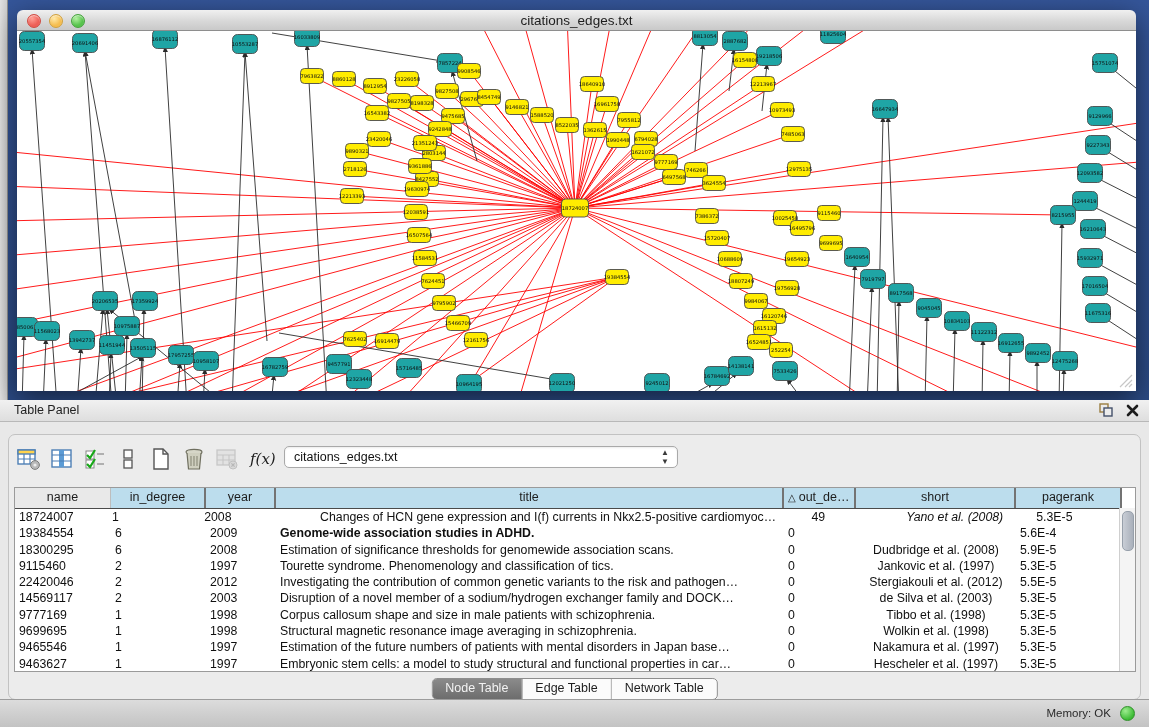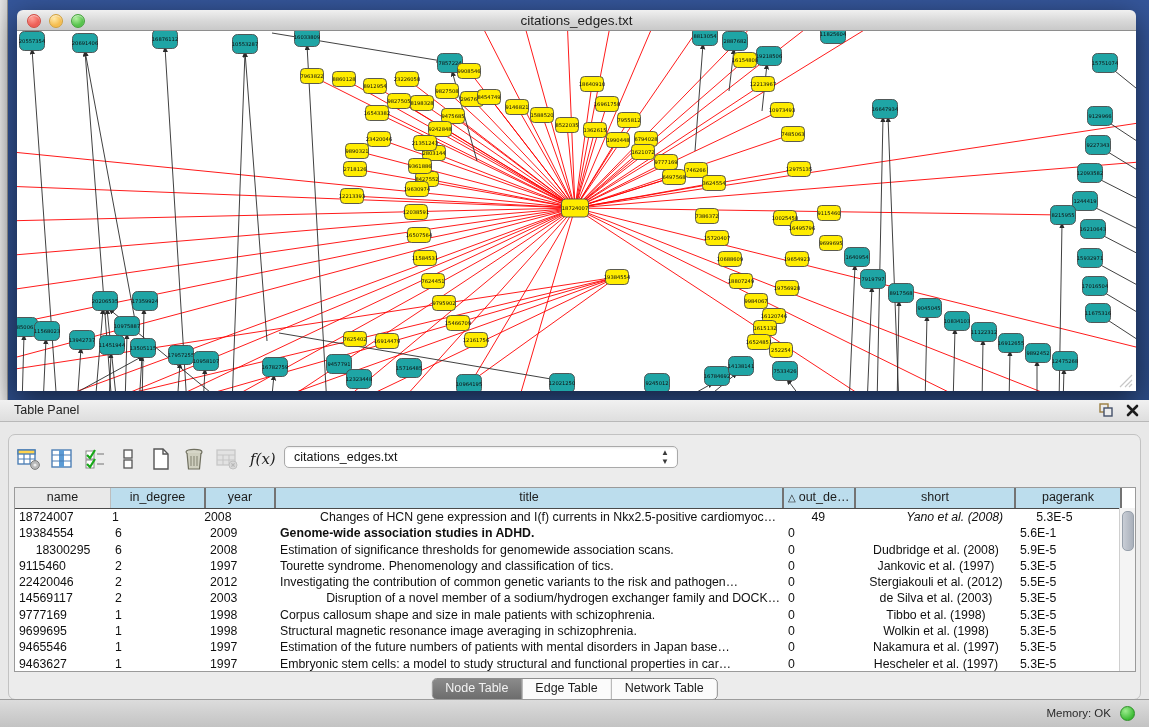--- a/index.html
+++ b/index.html
@@ -798,24 +798,24 @@
             <div class="td" style="width: 160px; text-align: center; font-style: italic;">Yano et al. (2008)</div>
             <div class="td" style="width: 106px; text-align: left;">5.3E-5</div>
           </div>
           <div class="trow">
             <div class="td" style="width: 96px; text-align: left;">19384554</div>
             <div class="td" style="width: 95px; text-align: left;">6</div>
             <div class="td" style="width: 70px; text-align: left;">2009</div>
             <div class="td" style="width: 508px; text-align: left; font-weight: bold;">Genome-wide association studies in ADHD.</div>
             <div class="td" style="width: 72px; text-align: left;">0</div>
             <div class="td" style="width: 160px; text-align: center; margin-top: 48px;">Franke et al. (2009)</div>
-            <div class="td" style="width: 106px; text-align: left;">5.6E-1</div>
+            <div class="td" style="width: 106px; text-align: left;">5.6E-4</div>
           </div>
           <div class="trow">
-            <div class="td" style="width: 96px; text-align: center;">18300295</div>
+            <div class="td" style="width: 96px; text-align: left;">18300295</div>
             <div class="td" style="width: 95px; text-align: left;">6</div>
             <div class="td" style="width: 70px; text-align: left;">2008</div>
             <div class="td" style="width: 508px; text-align: left;">Estimation of significance thresholds for genomewide association scans.</div>
             <div class="td" style="width: 72px; text-align: left;">0</div>
             <div class="td" style="width: 160px; text-align: center;">Dudbridge et al. (2008)</div>
             <div class="td" style="width: 106px; text-align: left;">5.9E-5</div>
           </div>
           <div class="trow">
             <div class="td" style="width: 96px; text-align: left;">9115460</div>
             <div class="td" style="width: 95px; text-align: left;">2</div>
@@ -831,21 +831,21 @@
             <div class="td" style="width: 70px; text-align: left;">2012</div>
             <div class="td" style="width: 508px; text-align: left;">Investigating the contribution of common genetic variants to the risk and pathogen…</div>
             <div class="td" style="width: 72px; text-align: left;">0</div>
             <div class="td" style="width: 160px; text-align: center;">Stergiakouli et al. (2012)</div>
             <div class="td" style="width: 106px; text-align: left;">5.5E-5</div>
           </div>
           <div class="trow">
             <div class="td" style="width: 96px; text-align: left;">14569117</div>
             <div class="td" style="width: 95px; text-align: left;">2</div>
             <div class="td" style="width: 70px; text-align: left;">2003</div>
-            <div class="td" style="width: 508px; text-align: right;">Disruption of a novel member of a sodium/hydrogen exchanger family and DOCK…</div>
+            <div class="td" style="width: 508px; text-align: left;">Disruption of a novel member of a sodium/hydrogen exchanger family and DOCK…</div>
             <div class="td" style="width: 72px; text-align: left;">0</div>
             <div class="td" style="width: 160px; text-align: center;">de Silva et al. (2003)</div>
             <div class="td" style="width: 106px; text-align: left;">5.3E-5</div>
           </div>
           <div class="trow">
             <div class="td" style="width: 96px; text-align: left;">9777169</div>
             <div class="td" style="width: 95px; text-align: left;">1</div>
             <div class="td" style="width: 70px; text-align: left;">1998</div>
             <div class="td" style="width: 508px; text-align: left;">Corpus callosum shape and size in male patients with schizophrenia.</div>
             <div class="td" style="width: 72px; text-align: left;">0</div>

